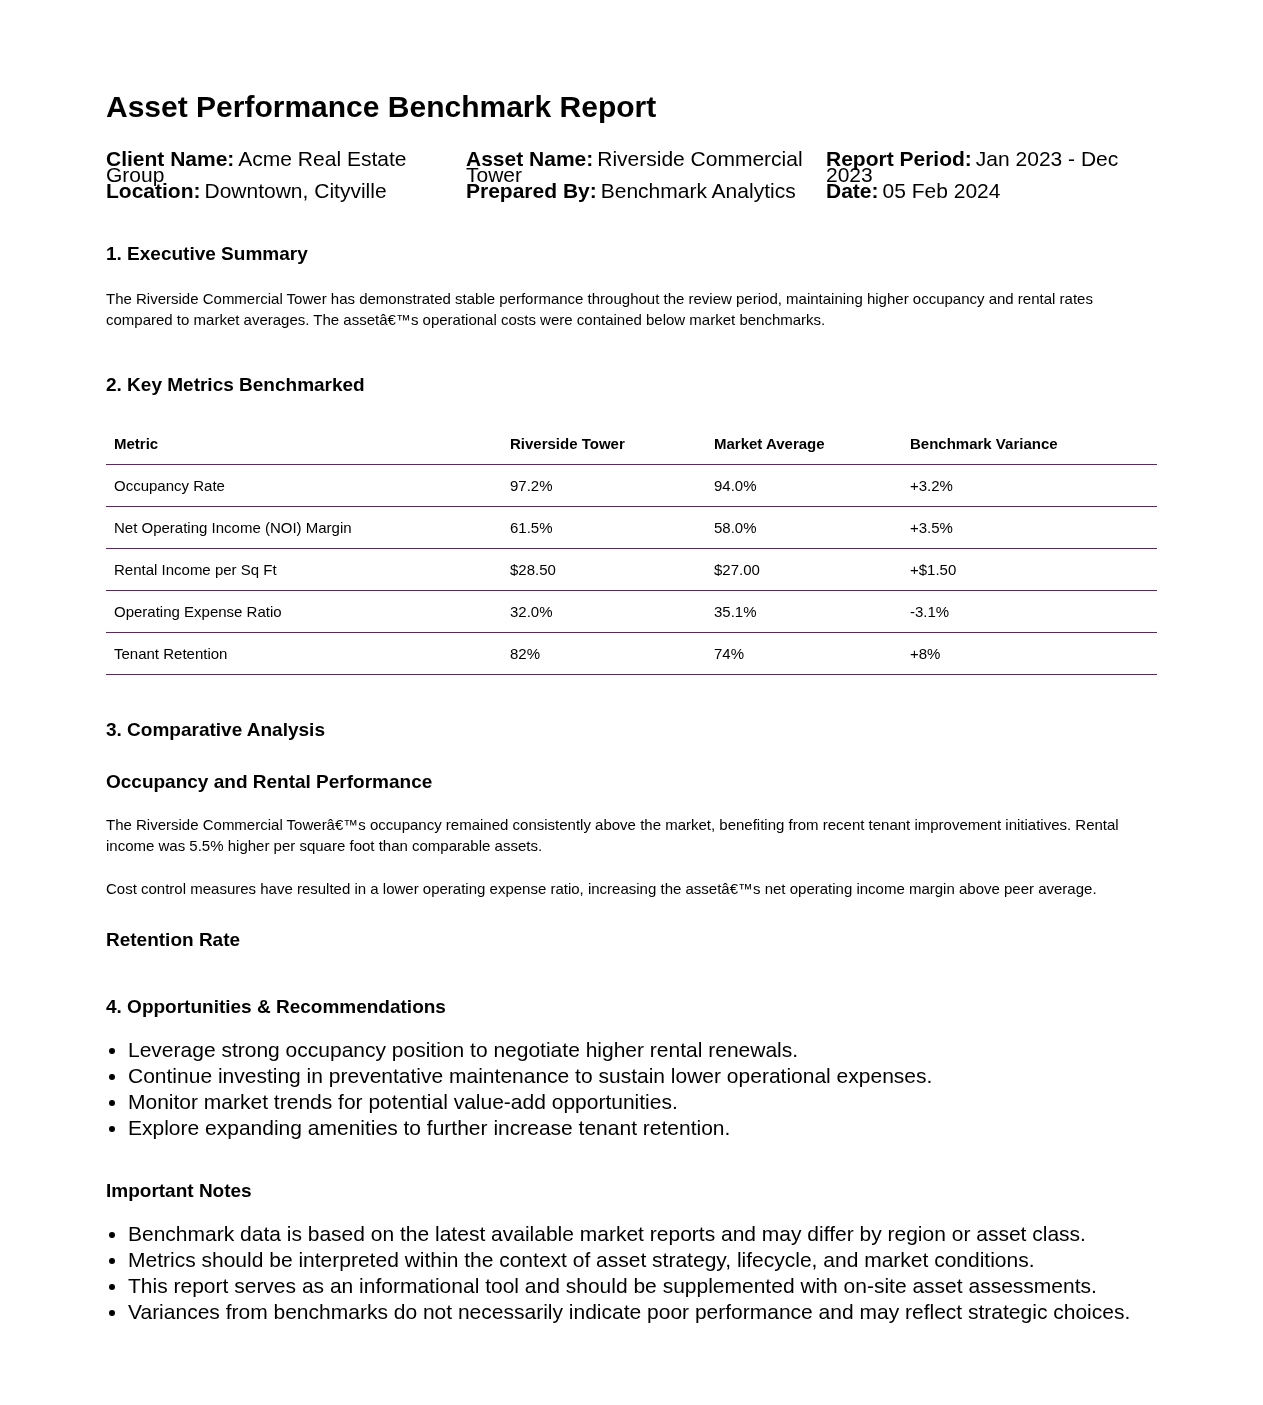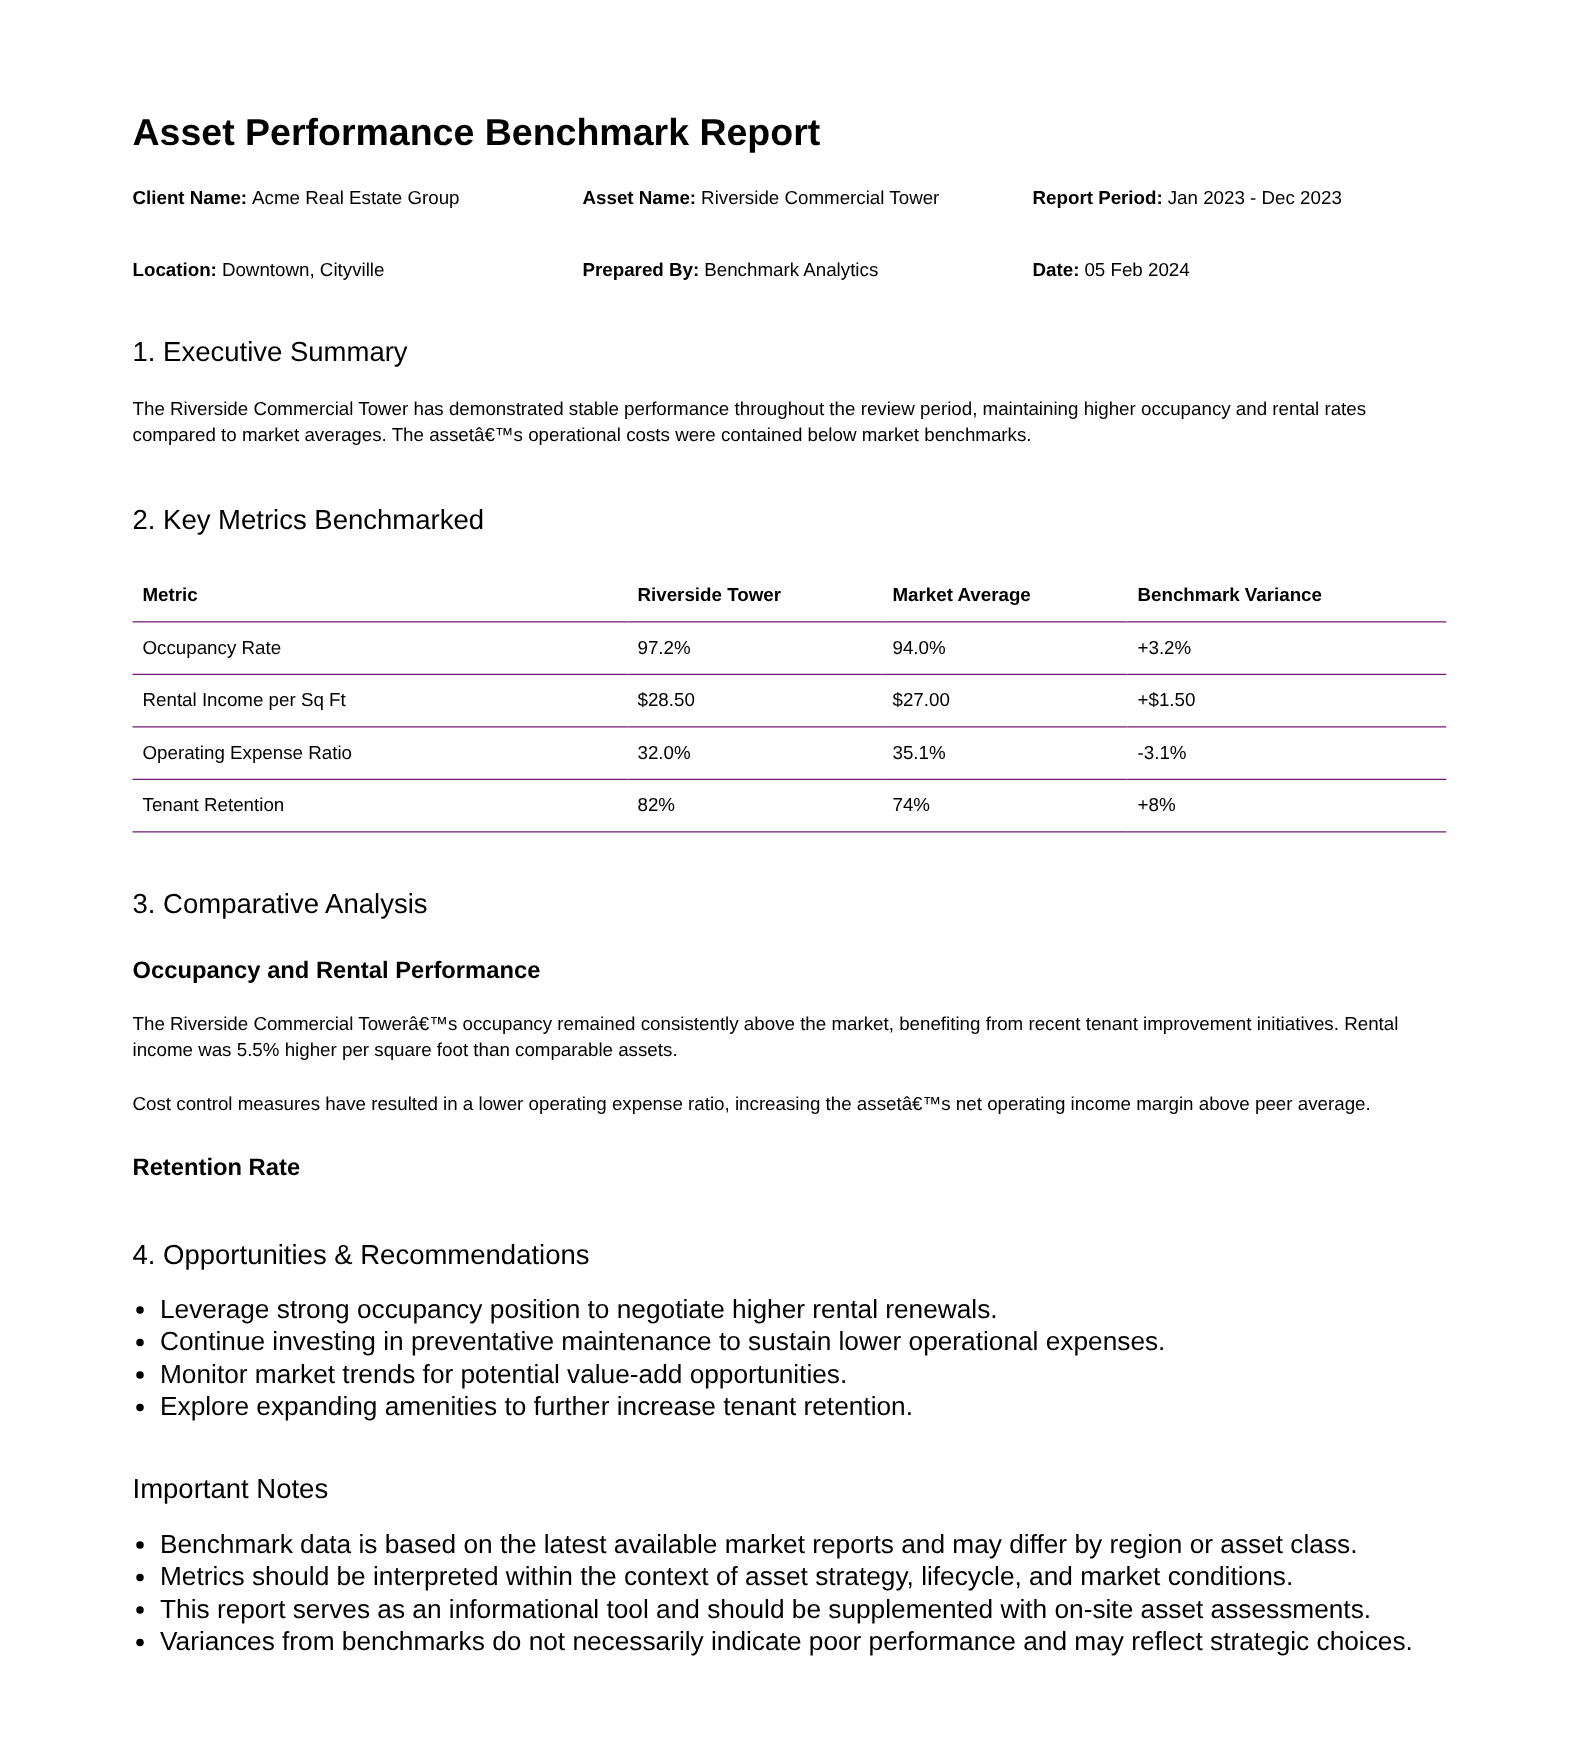--- a/index.html
+++ b/index.html
@@ -19,30 +19,29 @@
   }
   .report-title {
     font-size: 30px;
     font-weight: bold;
     margin: 0 0 28px 0;
     line-height: 1.1;
   }
   .meta-grid {
     display: grid;
     grid-template-columns: 360px 360px 1fr;
-    row-gap: 42px;
-    font-size: 15px;
+    font-size: 21px;
     margin: 0 0 44px 0;
   }
   .meta-item { line-height: 16px; }
   .meta-label { font-weight: bold; }
   .meta-value { margin-left: 4px; }
   h2.section-heading {
-    font-size: 22px;
-    font-weight: normal;
+    font-size: 19px;
+    font-weight: bold;
     margin: 44px 0 22px 0;
     line-height: 1.2;
   }
   h3.sub-heading {
     font-size: 19px;
     font-weight: bold;
     margin: 30px 0 20px 0;
     line-height: 1.2;
   }
   p.body-text {
@@ -128,20 +127,26 @@
         </tr>
       </thead>
       <tbody>
         <tr>
           <td>Occupancy Rate</td>
           <td>97.2%</td>
           <td>94.0%</td>
           <td>+3.2%</td>
         </tr>
         <tr>
+          <td>Net Operating Income (NOI) Margin</td>
+          <td>61.5%</td>
+          <td>58.0%</td>
+          <td>+3.5%</td>
+        </tr>
+        <tr>
           <td>Rental Income per Sq Ft</td>
           <td>$28.50</td>
           <td>$27.00</td>
           <td>+$1.50</td>
         </tr>
         <tr>
           <td>Operating Expense Ratio</td>
           <td>32.0%</td>
           <td>35.1%</td>
           <td>-3.1%</td>

